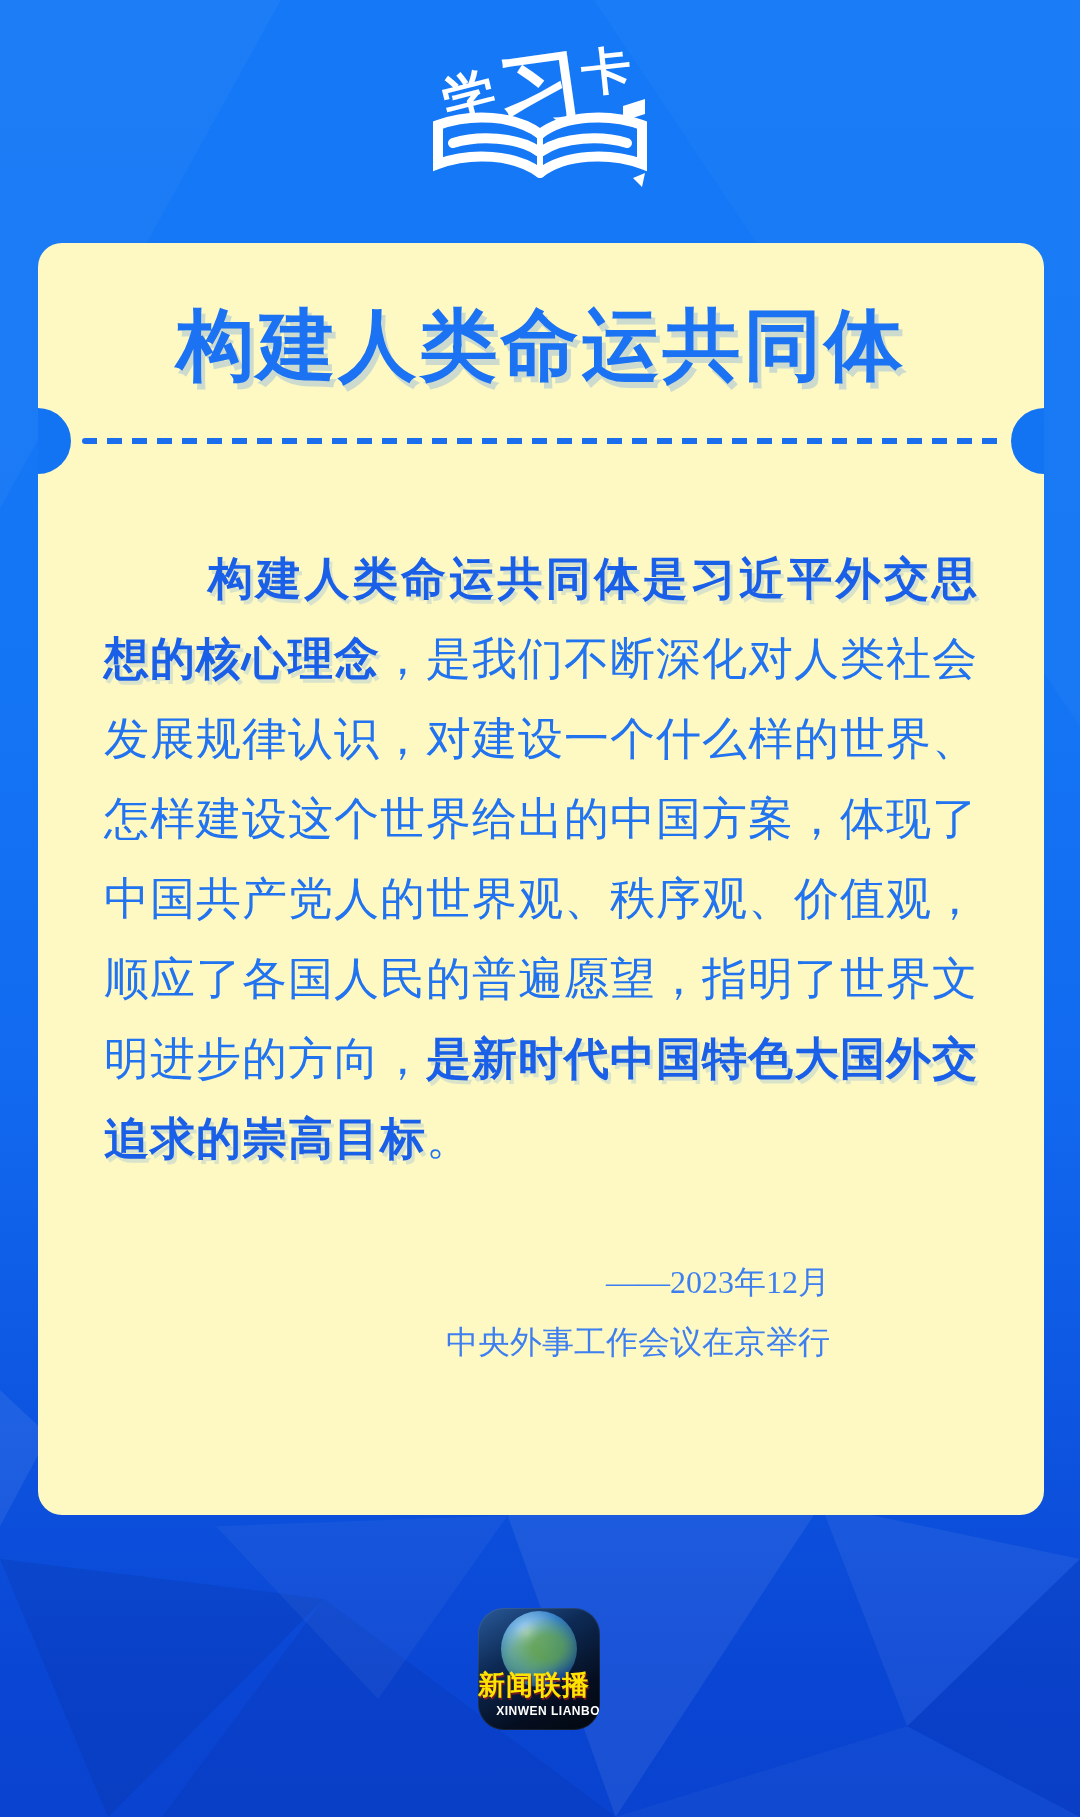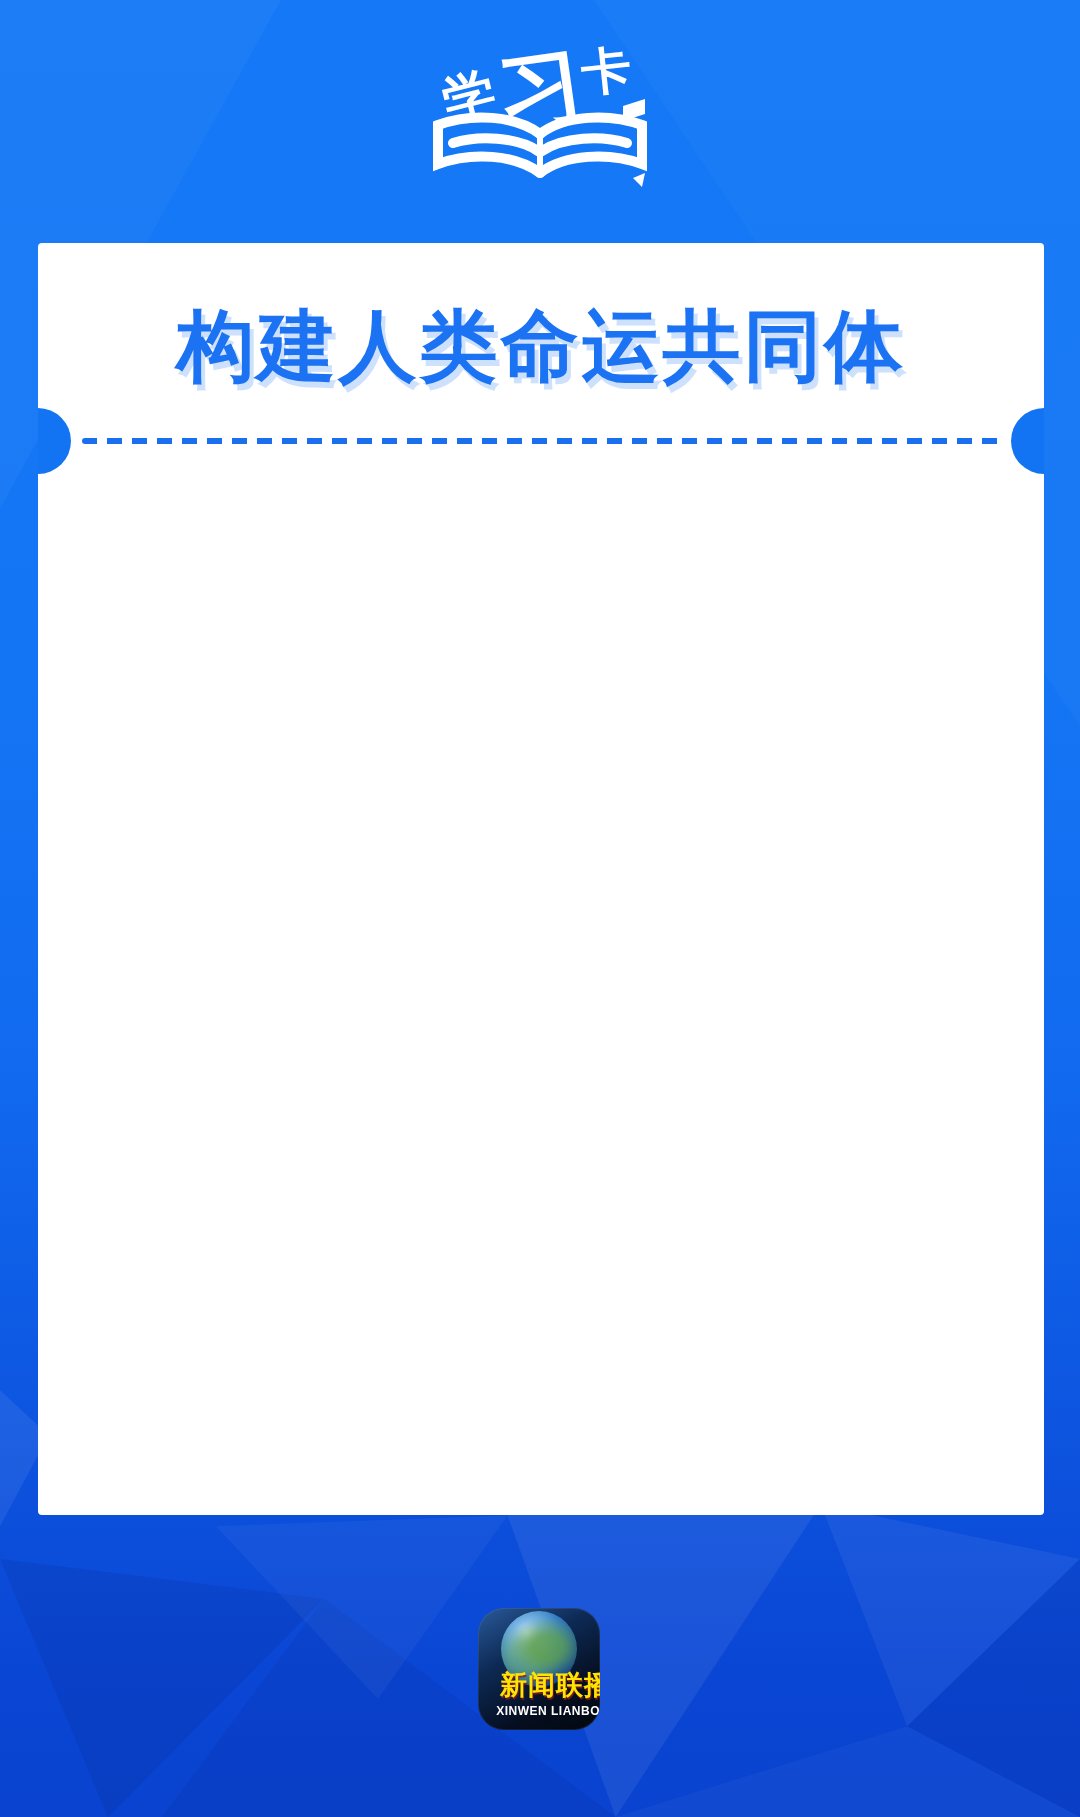--- a/index.html
+++ b/index.html
@@ -32,21 +32,21 @@
     display:flex;justify-content:center;align-items:flex-end;font-weight:900;}
   .brand-chars span{display:inline-block;line-height:1;}
   .bc1{font-size:52px;transform:rotate(-14deg) translateY(-8px);}
   .bc2{font-size:84px;transform:rotate(-8deg);margin:0 2px;}
   .bc3{font-size:50px;transform:rotate(-6deg) translateY(-34px);}
   .book{position:absolute;top:64px;left:50%;transform:translateX(-50%);}
 
   
   .card{
     position:absolute;left:38px;top:243px;width:1006px;height:1272px;
-    background:#ffffff;border-radius:4px;overflow:hidden;
+    background:#fef9c3;border-radius:24px;overflow:hidden;font-family:Liberation Serif, serif;
   }
   .card-title{
     position:absolute;top:64px;left:0;width:100%;text-align:center;
     font-size:78px;font-weight:900;color:#1B72F2;letter-spacing:3px;line-height:1;
     text-shadow:4px 6px 0 rgba(27,114,242,0.22);
   }
   .divider{
     position:absolute;top:195px;left:44px;right:44px;height:6px;border-radius:3px;
     background:repeating-linear-gradient(90deg,#1B6FEF 0 15px,transparent 15px 25px);
   }
@@ -74,21 +74,21 @@
     overflow:hidden;
   }
   .earth{
     position:absolute;left:23px;top:3px;width:76px;height:76px;border-radius:50%;
     background:
       radial-gradient(ellipse at 62% 48%, rgba(96,160,70,0.75) 0 22%, rgba(96,160,70,0) 55%),
       radial-gradient(ellipse at 30% 62%, rgba(120,180,90,0.5) 0 18%, rgba(120,180,90,0) 50%),
       radial-gradient(circle at 35% 30%, #cfe9fa 0%, #7fb9e6 18%, #3580c6 45%, #1a4f96 70%, #0a2a5c 100%);
   }
   .xwlb-cn{
-    position:absolute;top:64px;left:12px;width:100%;text-align:right;
+    position:absolute;top:64px;left:0;width:100%;text-align:left;
     color:#FFE400;font-size:27px;font-weight:900;letter-spacing:1px;line-height:1;
     text-shadow:1px 2px 0 rgba(150,25,25,0.75);
   }
   .xwlb-en{
     position:absolute;top:97px;left:0;width:100%;text-align:right;
     color:#ffffff;font-size:12px;font-weight:700;letter-spacing:0.5px;line-height:1;
   }
 </style>
 </head>
 <body>
@@ -123,20 +123,25 @@
     <path d="M208,80 l12,-5 -3,14 z" fill="#ffffff"></path>
   </svg>
 </div>
 
 <div class="card">
   <div class="card-title">构建人类命运共同体</div>
   <div class="divider"></div>
   <div class="notch notch-left"></div>
   <div class="notch notch-right"></div>
 
+  <p class="para"><span class="bold">构建人类命运共同体是习近平外交思想的核心理念</span><span>，是我们不断深化对人类社会发展规律认识，对建设一个什么样的世界、怎样建设这个世界给出的中国方案，体现了中国共产党人的世界观、秩序观、价值观，顺应了各国人民的普遍愿望，指明了世界文明进步的方向，</span><span class="bold">是新时代中国特色大国外交追求的崇高目标</span><span>。</span></p>
 
+  <div class="attribution">
+    <div>——2023年12月</div>
+    <div>中央外事工作会议在京举行</div>
+  </div>
 </div>
 
 <div class="xwlb">
   <div class="earth"></div>
   <div class="xwlb-cn">新闻联播</div>
   <div class="xwlb-en">XINWEN LIANBO</div>
 </div>
 
 </body></html>

